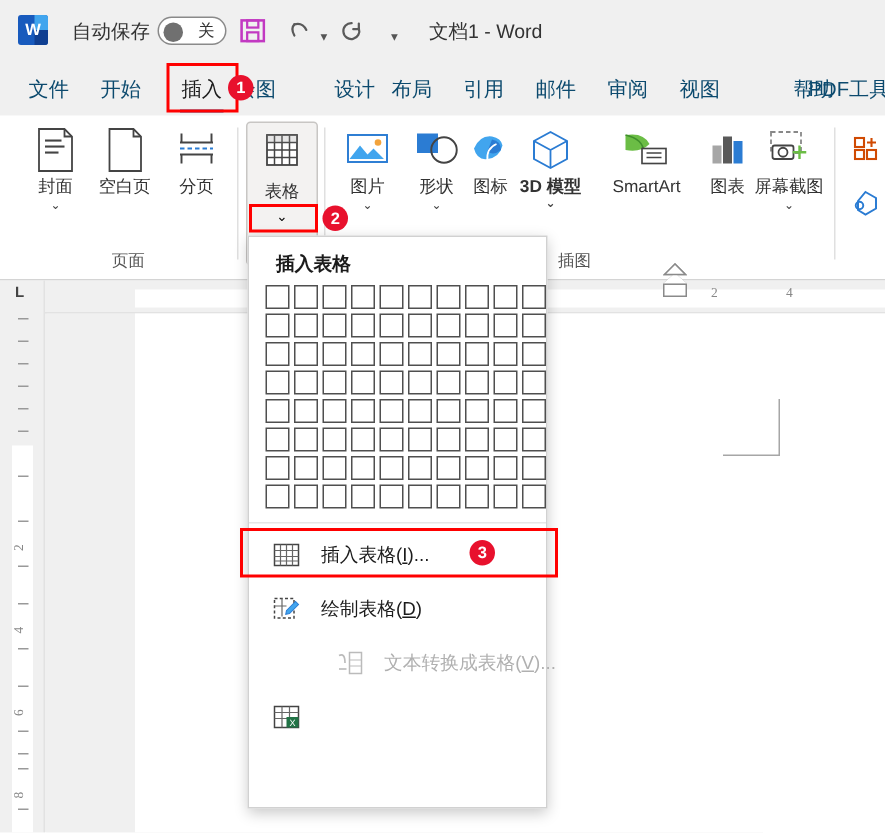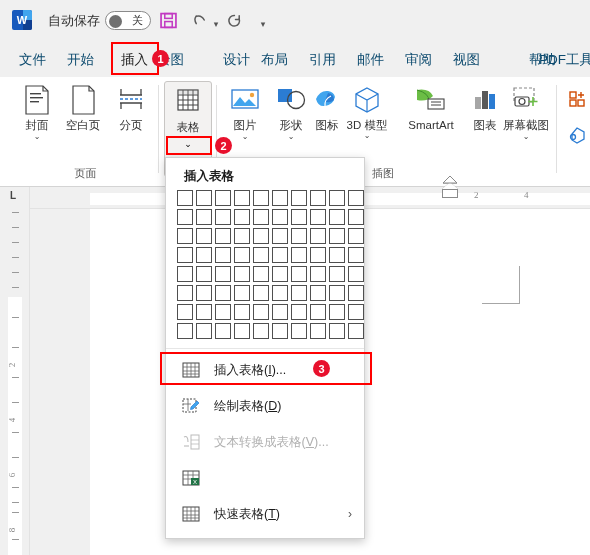--- a/index.html
+++ b/index.html
@@ -263,21 +263,21 @@
   }
   .dd-item {
     position: absolute; left: 0; width: 200px; height: 36px;
     display: flex; align-items: center;
     font-size: 12.5px; color: #1b1b1b;
   }
   .dd-item .dd-icon {
     width: 22px; height: 20px; margin-left: 14px; margin-right: 12px;
     display: flex; align-items: center; justify-content: center;
   }
-  .dd-item.disabled { color: #b0b0b0; }
+  .dd-item.disabled { color: #b0b0b0; margin-left: 42px; }
   .dd-submenu-arrow {
     position: absolute; right: 14px; top: 11px;
     font-size: 12px; color: #555;
   }
   u { text-decoration: underline; }
 </style>
 </head>
 <body>
 
 <div id="app">
@@ -307,20 +307,21 @@
       </svg>
     </div>
     <div class="qat-icon" id="undo-caret">▾</div>
     <div class="qat-icon" id="redo-icon">
       <svg width="17" height="17" viewBox="0 0 16 16">
         <path d="M11.5 3.5 L11.5 7 L8 7" fill="none" stroke="#5a5a5a" stroke-width="1.4" stroke-linecap="round"></path>
         <path d="M11.5 6.5 A5 5 0 1 1 7 3.2" fill="none" stroke="#5a5a5a" stroke-width="1.4" stroke-linecap="round"></path>
       </svg>
     </div>
     <div class="qat-icon" id="qat-more">▾</div>
+    <div class="doc-title">文档1  -  Word</div>
   </div>
 
   <div class="tabbar">
     <div class="tab" style="left:14px">文件</div>
     <div class="tab" style="left:62px">开始</div>
     <div class="tab active" style="left:116px">
       <span>插入</span>
       <span class="tab-underline"></span>
     </div>
     <div class="tab" style="left:152px">绘图</div>
@@ -425,21 +426,21 @@
       <div class="glyph">
         <svg width="32" height="30" viewBox="0 0 32 30">
           <path d="M5 14 q4-9 12-8 6 1 7 6 -2 8-10 9 -7 1-9-7z" fill="#41a5ee"></path>
           <path d="M17 8 q6 1 6 7 -5 4-9 1z" fill="#2b7cd3"></path>
           <path d="M14 22 q-1-8 6-11" fill="none" stroke="#fff" stroke-width="1.2"></path>
         </svg>
       </div>
       <div class="rlabel" style="line-height:12px;">图标</div>
     </div>
 
-    <div class="ritem" style="left:345px; width:44px;">
+    <div class="ritem" style="left:345px; width:44px;font-weight:bold;">
       <div class="glyph">
         <svg width="32" height="30" viewBox="0 0 32 30">
           <path d="M16 3 l11 6 v12 l-11 6 -11-6 v-12 z" fill="#fff" stroke="#2b7cd3" stroke-width="1.3"></path>
           <path d="M5 9 l11 6 11-6 M16 15 v12" fill="none" stroke="#2b7cd3" stroke-width="1.2"></path>
         </svg>
       </div>
       <div class="rlabel" style="line-height:12px;">3D 模型</div>
       <div class="rcaret">⌄</div>
     </div>
 
@@ -666,30 +667,20 @@
       <div class="dd-icon">
         <svg width="18" height="16" viewBox="0 0 18 16">
           <rect x="1" y="1" width="16" height="14" fill="#fff" stroke="#444" stroke-width="1"></rect>
           <path d="M1 5 h16 M1 9 h16 M6 1 v14 M11 1 v14" stroke="#666" stroke-width="0.8"></path>
           <rect x="9" y="8" width="8" height="7" fill="#217346"></rect>
           <text x="13" y="13.8" font-size="6" fill="#fff" text-anchor="middle" font-family="Liberation Sans, sans-serif">X</text>
         </svg>
       </div>
     </div>
 
-    <div class="dd-item" style="top:338px;">
-      <div class="dd-icon">
-        <svg width="18" height="16" viewBox="0 0 18 16">
-          <rect x="1" y="1" width="16" height="14" fill="#fff" stroke="#444" stroke-width="1"></rect>
-          <path d="M1 5 h16 M1 9 h16 M1 12 h16 M5 1 v14 M9 1 v14 M13 1 v14" stroke="#666" stroke-width="0.8"></path>
-        </svg>
-      </div>
-      <span><span>快速表格</span>(<u>T</u>)<span></span></span>
-      <span class="dd-submenu-arrow">›</span>
-    </div>
   </div>
 
   <div class="tab-highlight" style="left:166px; top:136px; width:46px; height:19px; z-index:35;"></div>
 
   <div class="tab-highlight" style="left:160px; top:352px; width:212px; height:33px; z-index:35;"></div>
 
   <div class="badge" style="left:152px; top:50px;">1</div>
   <div class="badge" style="left:215px; top:137px;">2</div>
   <div class="badge" style="left:313px; top:360px;">3</div>
 

